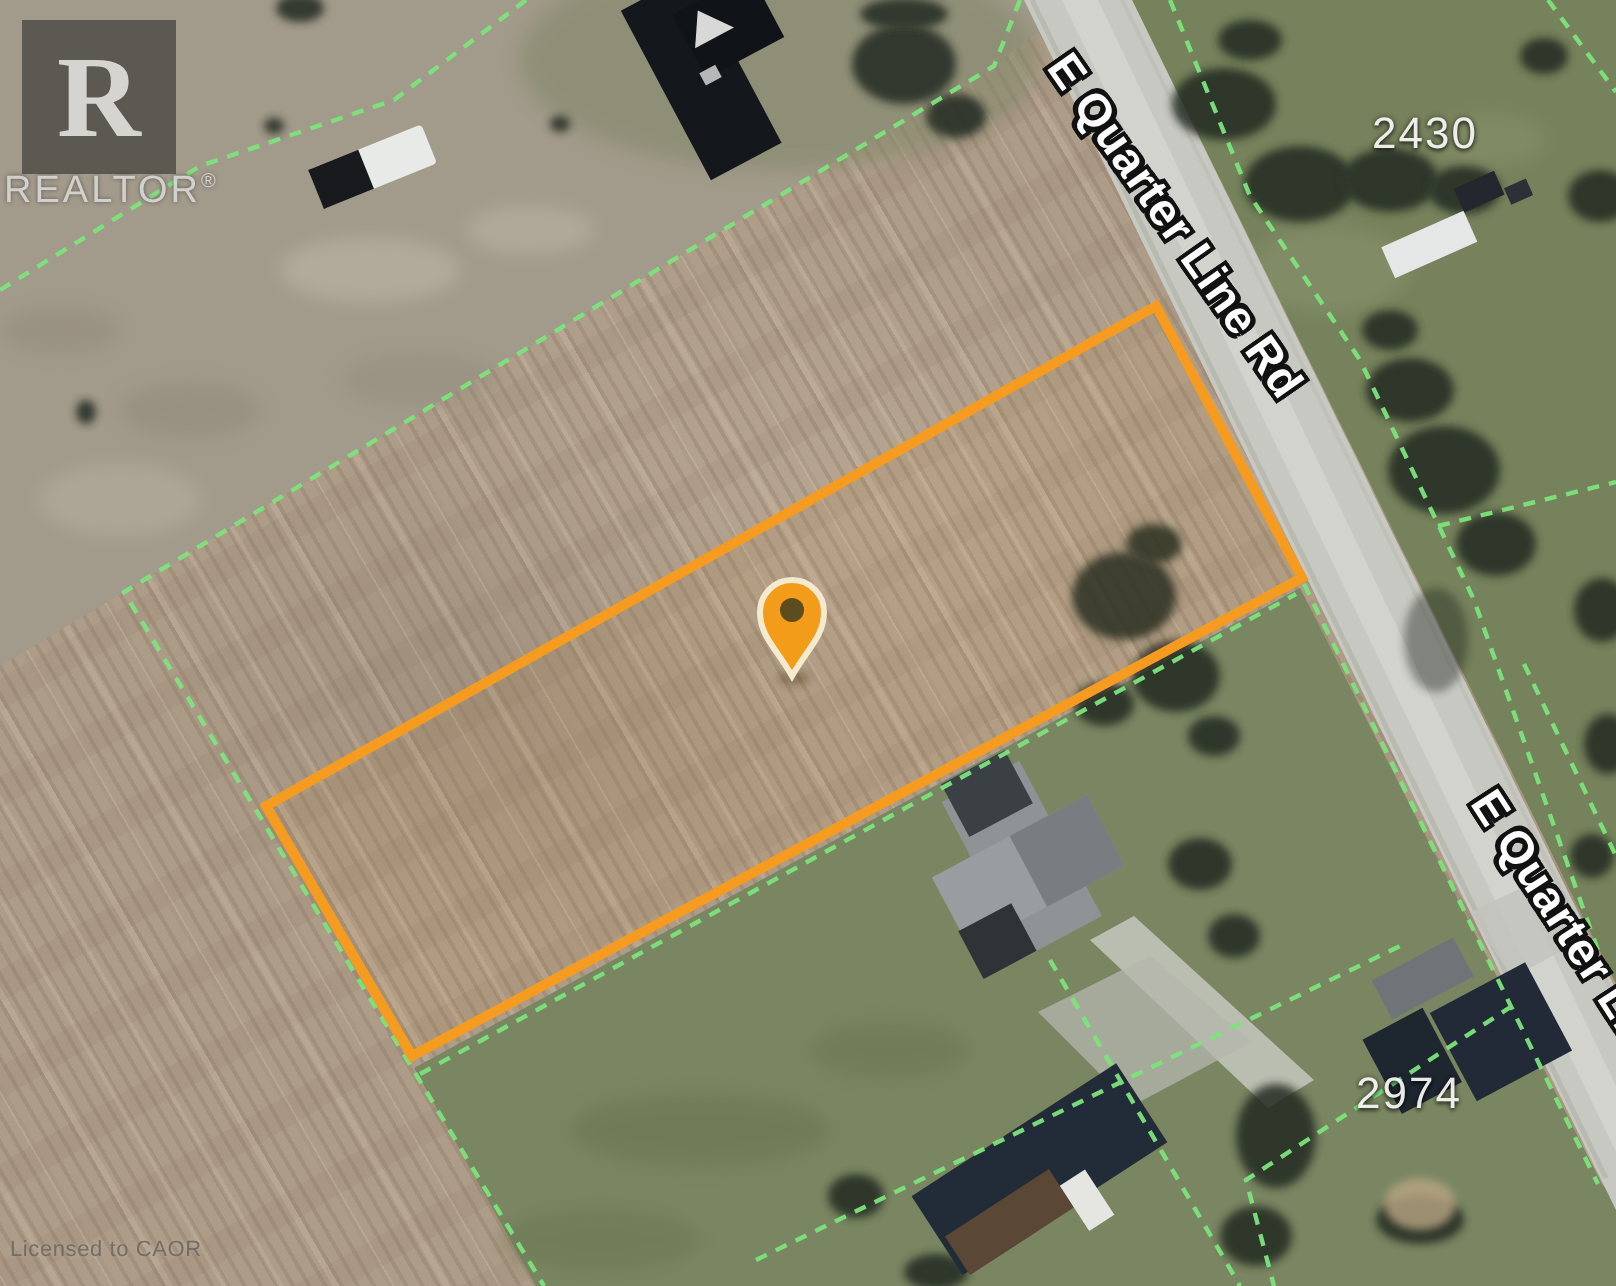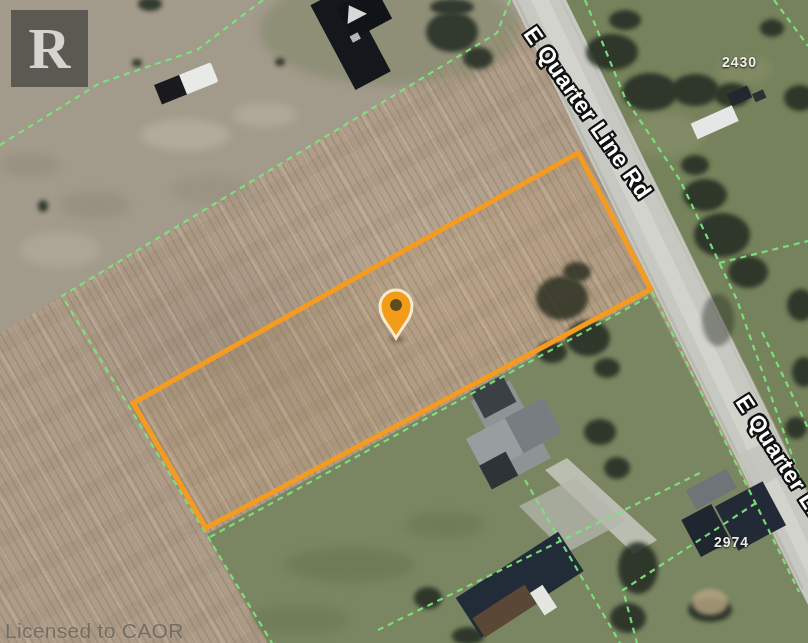--- a/index.html
+++ b/index.html
@@ -18,28 +18,27 @@
   .label{position:absolute; white-space:nowrap;}
   .road-label{
     color:#ffffff; font-weight:bold; font-size:23px; letter-spacing:.5px;
     text-shadow:-2px -2px 0 #111,2px -2px 0 #111,-2px 2px 0 #111,2px 2px 0 #111,
                 -2px 0 0 #111,2px 0 0 #111,0 -2px 0 #111,0 2px 0 #111;
     transform-origin:0 50%;
   }
   #roadLabel1{left:529px; top:16px; transform:rotate(55deg);}
   #roadLabel2{left:741px; top:384px; transform:rotate(57deg);}
   .addr{
-    color:#f4f4f2; font-weight:bold; font-size:14px; letter-spacing:1px; opacity:.95;
+    color:#f4f4f2; font-weight:normal; font-size:22px; letter-spacing:1px; opacity:.95;
     text-shadow:0 1px 2px rgba(0,0,0,.75), 0 0 3px rgba(0,0,0,.45);
-    margin-left:36px;
   }
   #addr2430{left:686px; top:54px;}
   #addr2417{left:678px; top:534px;}
   #license{
-    left:5px; top:619px; font-size:21px; letter-spacing:.3px;
+    left:5px; top:619px; font-size:11px; letter-spacing:.3px;
     color:rgba(112,106,97,.95); text-shadow:0 0 2px rgba(255,255,255,.18);
   }
   #logoBox{
     position:absolute; left:11px; top:10px; width:77px; height:77px;
     background:rgba(72,69,66,.78);
     display:flex; align-items:center; justify-content:center;
   }
   #logoR{
     font-family:"Liberation Serif", serif; font-weight:bold; font-size:58px;
     color:#d6d4d0; line-height:1;
@@ -203,15 +202,16 @@
 
   <div class="label road-label" id="roadLabel1">E Quarter Line Rd</div>
   <div class="label road-label" id="roadLabel2">E Quarter Line Rd</div>
 
   <div class="label addr" id="addr2430">2430</div>
   <div class="label addr" id="addr2417">2974</div>
 
   <div id="logoBox">
     <span id="logoR">R</span>
   </div>
+  <div class="label" id="wordmark"><span>REALTOR</span><sup>®</sup></div>
 
   <div class="label" id="license">Licensed to CAOR</div>
 </div>
 
 </body></html>

